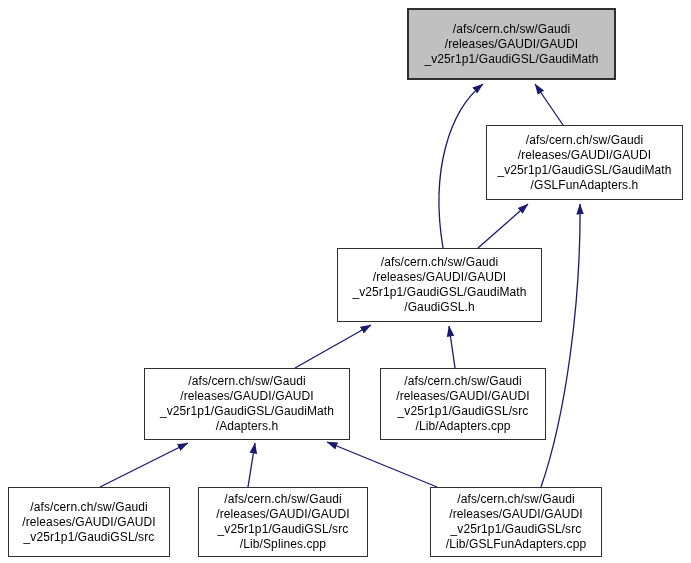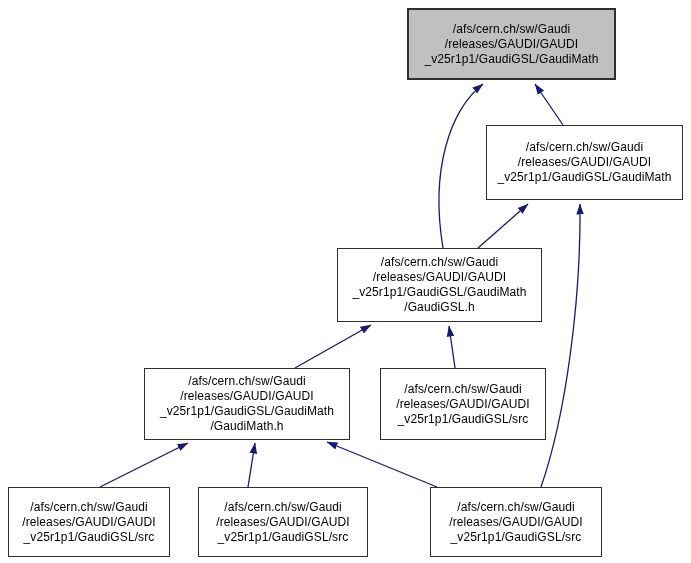--- a/index.html
+++ b/index.html
@@ -71,46 +71,50 @@
     </svg>
 <div class="node highlight" style="left: 407px; top: 8px; width: 209px; height: 72px; background: rgb(192, 192, 192); border-color: rgb(47, 47, 47); border-width: 2px;">
       <div class="node-line">/afs/cern.ch/sw/Gaudi</div>
       <div class="node-line">/releases/GAUDI/GAUDI</div>
       <div class="node-line">_v25r1p1/GaudiGSL/GaudiMath</div>
     </div>
     <div class="node" style="left: 486px; top: 125px; width: 197px; height: 75px; background: rgb(255, 255, 255); border-color: rgb(47, 47, 47); border-width: 1px;">
       <div class="node-line">/afs/cern.ch/sw/Gaudi</div>
       <div class="node-line">/releases/GAUDI/GAUDI</div>
       <div class="node-line">_v25r1p1/GaudiGSL/GaudiMath</div>
+      <div class="node-line">/GSLFunAdapters.h</div>
     </div>
     <div class="node" style="left: 337px; top: 248px; width: 205px; height: 74px; background: rgb(255, 255, 255); border-color: rgb(47, 47, 47); border-width: 1px;">
       <div class="node-line">/afs/cern.ch/sw/Gaudi</div>
       <div class="node-line">/releases/GAUDI/GAUDI</div>
       <div class="node-line">_v25r1p1/GaudiGSL/GaudiMath</div>
       <div class="node-line">/GaudiGSL.h</div>
     </div>
     <div class="node" style="left: 144px; top: 368px; width: 206px; height: 72px; background: rgb(255, 255, 255); border-color: rgb(47, 47, 47); border-width: 1px;">
       <div class="node-line">/afs/cern.ch/sw/Gaudi</div>
       <div class="node-line">/releases/GAUDI/GAUDI</div>
       <div class="node-line">_v25r1p1/GaudiGSL/GaudiMath</div>
-      <div class="node-line">/GaudiMath.h</div>
+      <div class="node-line">/Adapters.h</div>
     </div>
     <div class="node" style="left: 380px; top: 368px; width: 166px; height: 72px; background: rgb(255, 255, 255); border-color: rgb(47, 47, 47); border-width: 1px;">
       <div class="node-line">/afs/cern.ch/sw/Gaudi</div>
       <div class="node-line">/releases/GAUDI/GAUDI</div>
       <div class="node-line">_v25r1p1/GaudiGSL/src</div>
+      <div class="node-line">/Lib/Adapters.cpp</div>
     </div>
     <div class="node" style="left: 8px; top: 487px; width: 162px; height: 70px; background: rgb(255, 255, 255); border-color: rgb(47, 47, 47); border-width: 1px;">
       <div class="node-line">/afs/cern.ch/sw/Gaudi</div>
       <div class="node-line">/releases/GAUDI/GAUDI</div>
       <div class="node-line">_v25r1p1/GaudiGSL/src</div>
     </div>
     <div class="node" style="left: 198px; top: 487px; width: 170px; height: 70px; background: rgb(255, 255, 255); border-color: rgb(47, 47, 47); border-width: 1px;">
       <div class="node-line">/afs/cern.ch/sw/Gaudi</div>
       <div class="node-line">/releases/GAUDI/GAUDI</div>
       <div class="node-line">_v25r1p1/GaudiGSL/src</div>
+      <div class="node-line">/Lib/Splines.cpp</div>
     </div>
     <div class="node" style="left: 430px; top: 487px; width: 172px; height: 70px; background: rgb(255, 255, 255); border-color: rgb(47, 47, 47); border-width: 1px;">
       <div class="node-line">/afs/cern.ch/sw/Gaudi</div>
       <div class="node-line">/releases/GAUDI/GAUDI</div>
       <div class="node-line">_v25r1p1/GaudiGSL/src</div>
+      <div class="node-line">/Lib/GSLFunAdapters.cpp</div>
     </div>
   </div>
 
 </body></html>

